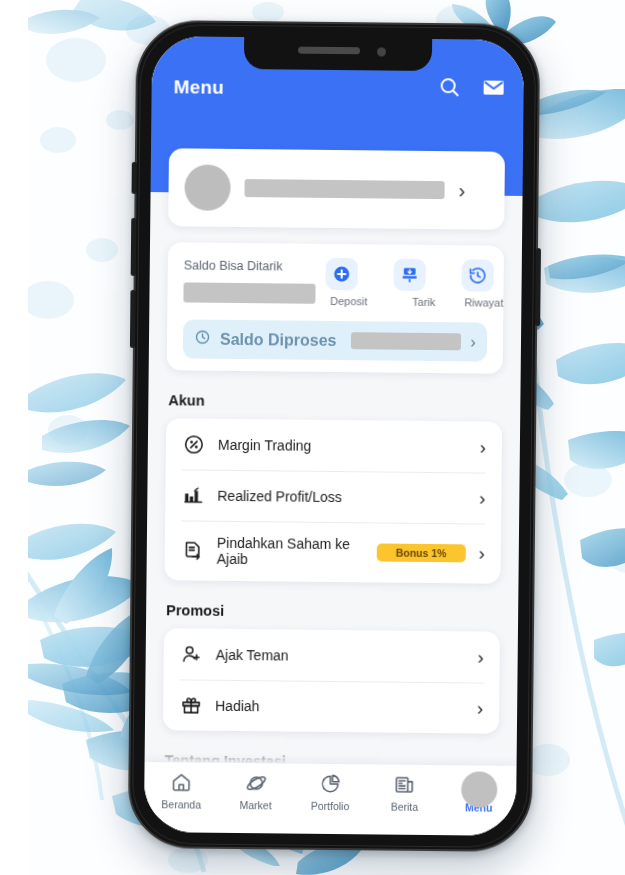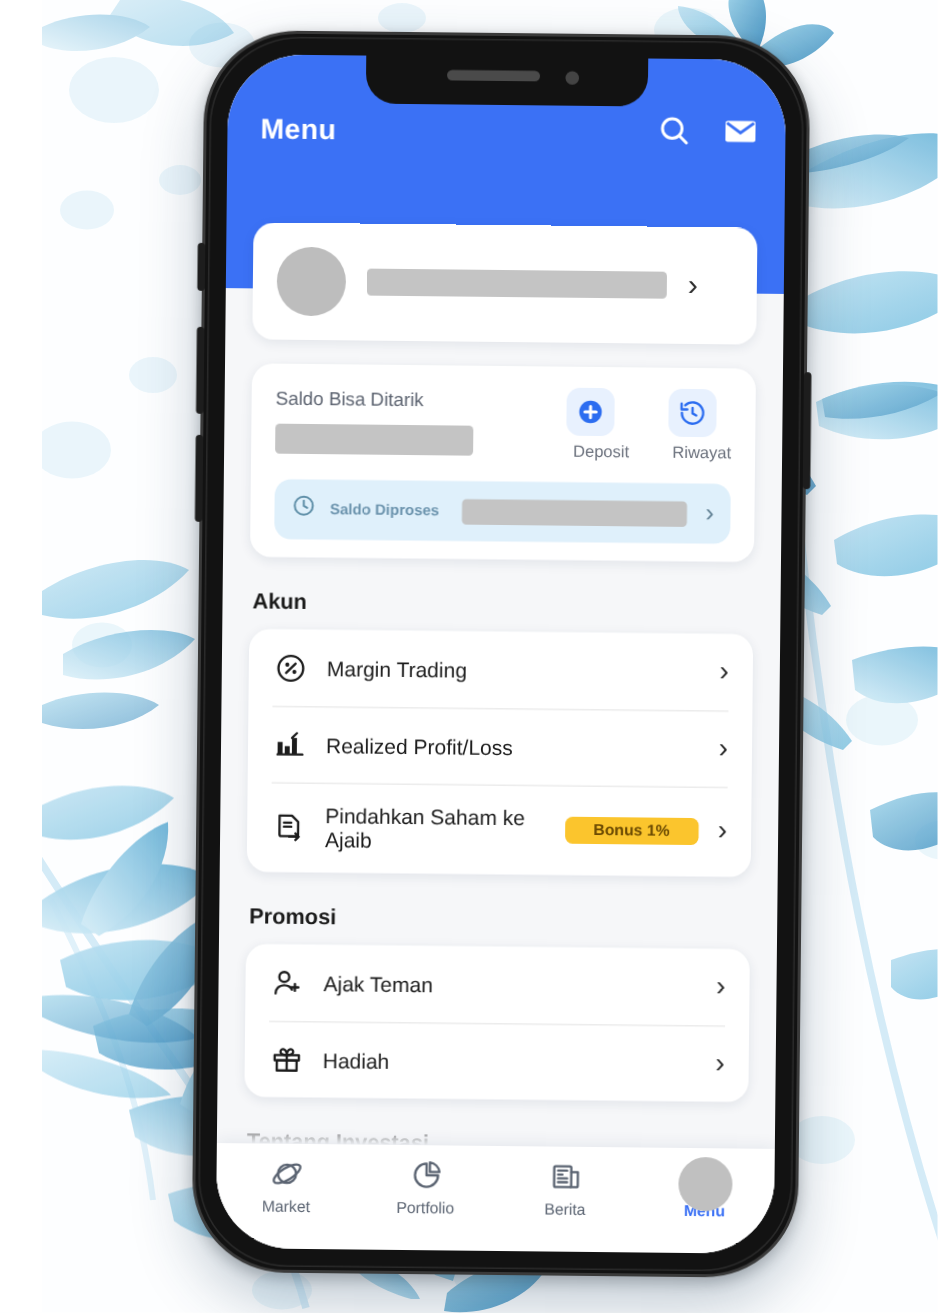--- a/index.html
+++ b/index.html
@@ -82,21 +82,21 @@
   .action-ic{
     width:32px;height:32px;margin:0 auto 5px auto;border-radius:9px;
     background:#e8f1fe;display:flex;align-items:center;justify-content:center;
   }
   .action-lb{font-size:11px;color:#6a707c;}
 
   .proc{
     margin-top:14px;background:#dff0fb;border-radius:11px;
     display:flex;align-items:center;gap:9px;padding:9px 11px;
   }
-  .proc-lb{font-size:10px;color:#6b93ad;font-weight:700;flex:none;}
+  .proc-lb{font-size:16px;color:#6b93ad;font-weight:700;flex:none;}
   .proc-redact{flex:1;height:17px;border-radius:3px;background:#c4c4c4;margin-left:6px;max-width:150px;}
   .proc-chev{margin-left:auto;color:#5f7f93;font-size:17px;}
 
   
   .sec-title{font-size:14.5px;font-weight:700;color:#1b1b1b;margin:22px 0 10px 20px;}
   .list{padding:0 0;overflow:hidden;}
   .row{display:flex;align-items:center;gap:13px;padding:14px 16px;position:relative;}
   .row + .row:before{
     content:"";position:absolute;left:16px;right:16px;top:0;height:1px;background:#ececec;
   }
@@ -279,20 +279,31 @@
                 <div class="action">
                   <div class="action-ic">
                     <svg width="20" height="20" viewBox="0 0 24 24">
                       <circle cx="12" cy="12" r="9" fill="#2c6df0"></circle>
                       <path d="M12 7.5 V16.5 M7.5 12 H16.5" stroke="#fff" stroke-width="2.4" stroke-linecap="round"></path>
                     </svg>
                   </div>
                   <div class="action-lb">Deposit</div>
                 </div>
 
+                <div class="action">
+                  <div class="action-ic">
+                    <svg width="20" height="20" viewBox="0 0 24 24">
+                      <rect x="5" y="4" width="14" height="8" rx="1.6" fill="#2c6df0"></rect>
+                      <rect x="3.5" y="13.5" width="17" height="3" rx="1.2" fill="#2c6df0"></rect>
+                      <path d="M12 6 V10 M10 8.2 L12 10.4 L14 8.2" stroke="#fff" stroke-width="1.6" fill="none" stroke-linecap="round" stroke-linejoin="round"></path>
+                      <path d="M12 17.8 V20" stroke="#2c6df0" stroke-width="2" stroke-linecap="round"></path>
+                    </svg>
+                  </div>
+                  <div class="action-lb">Tarik</div>
+                </div>
 
                 <div class="action">
                   <div class="action-ic">
                     <svg width="20" height="20" viewBox="0 0 24 24" fill="none" stroke="#2c6df0" stroke-width="1.9" stroke-linecap="round" stroke-linejoin="round">
                       <path d="M3.5 12a8.5 8.5 0 1 0 2.6-6.1"></path>
                       <path d="M3.2 4.6 V9.2 H7.8"></path>
                       <path d="M12 8 V12.3 L15 14"></path>
                     </svg>
                   </div>
                   <div class="action-lb">Riwayat</div>
@@ -388,20 +399,29 @@
             </div>
           </div>
 
           <div class="sec-title">Tentang Investasi</div>
 
           <div class="fade"></div>
         </div>
 
         <div class="tabbar">
 
+          <div class="tab">
+            <div class="tab-ic">
+              <svg width="22" height="22" viewBox="0 0 24 24" fill="none" stroke="#5b6472" stroke-width="1.7" stroke-linejoin="round">
+                  <path d="M3.6 10.4 L12 3.6 L20.4 10.4 V19.4 a1 1 0 0 1-1 1 H4.6 a1 1 0 0 1-1-1 Z"></path>
+                <path d="M9.6 20.4 V14.4 H14.4 V20.4"></path>
+                </svg>
+            </div>
+            <div class="tab-lb">Beranda</div>
+          </div>
 
           <div class="tab">
             <div class="tab-ic">
               <svg width="22" height="22" viewBox="0 0 24 24" fill="none" stroke="#5b6472" stroke-width="1.7">
                 <circle cx="12" cy="12" r="6.6"></circle>
                 <ellipse cx="12" cy="12" rx="11" ry="4.2" transform="rotate(-32 12 12)"></ellipse>
               </svg>
             </div>
             <div class="tab-lb">Market</div>
           </div>

